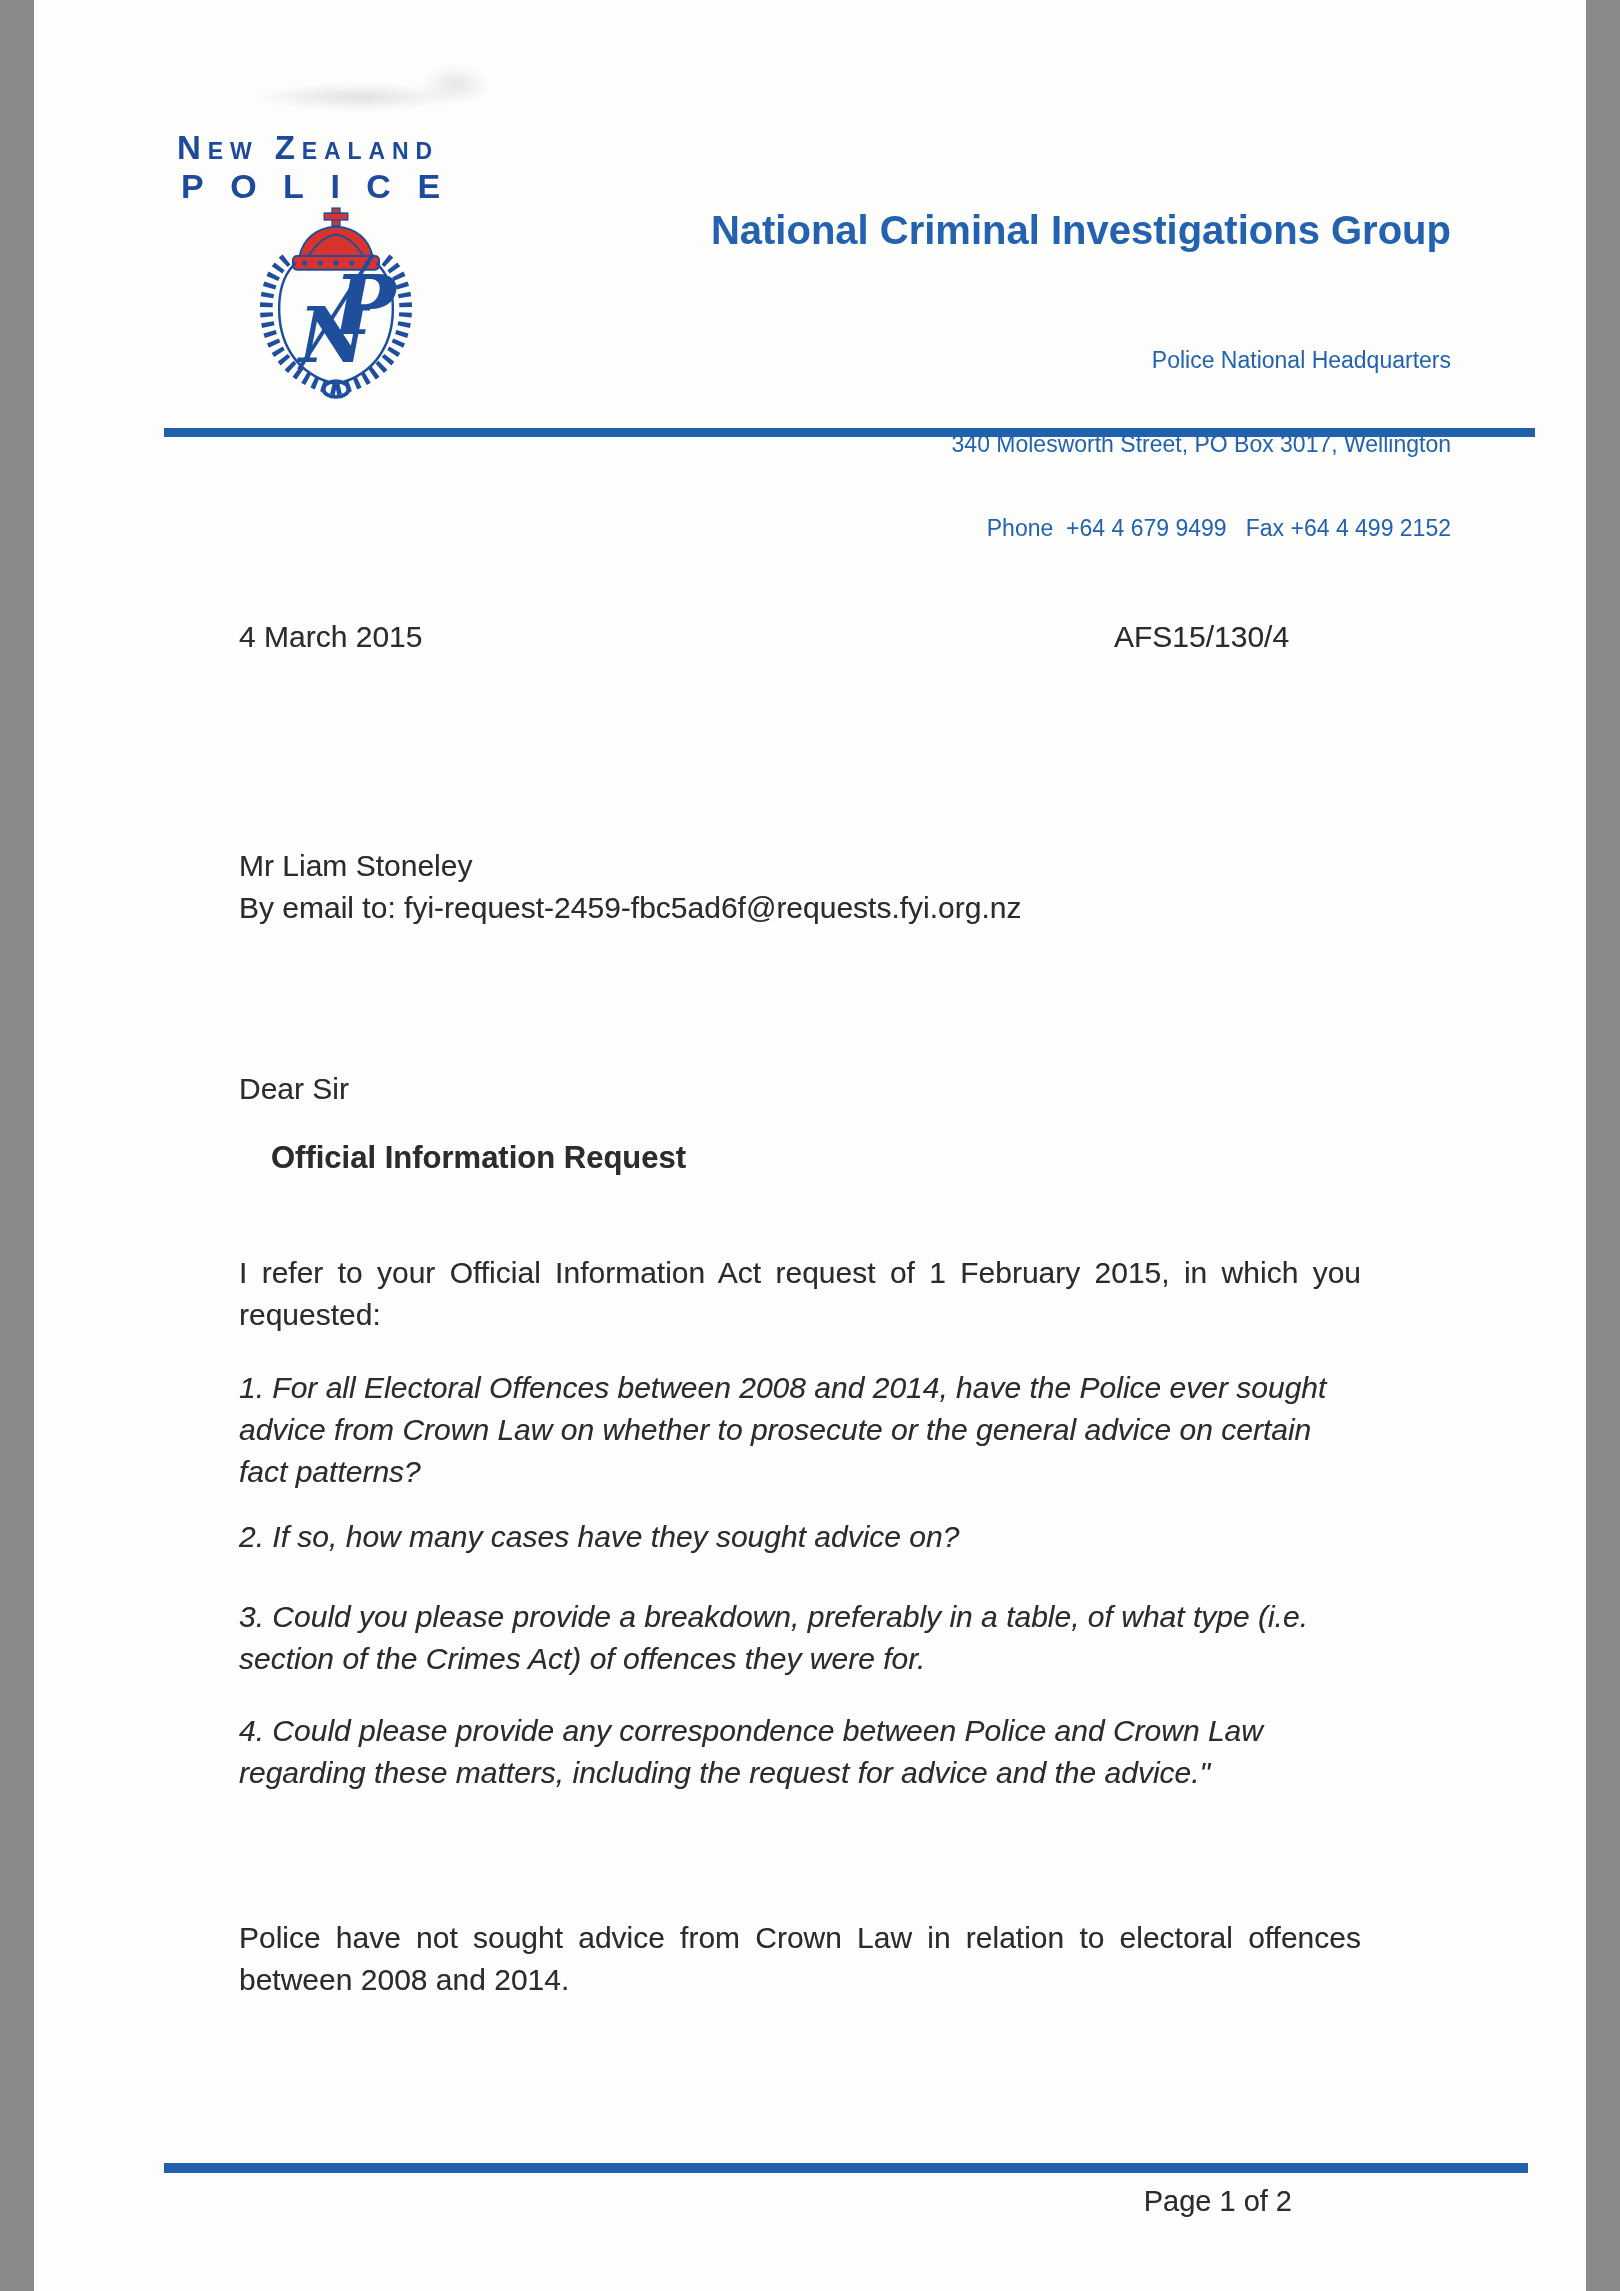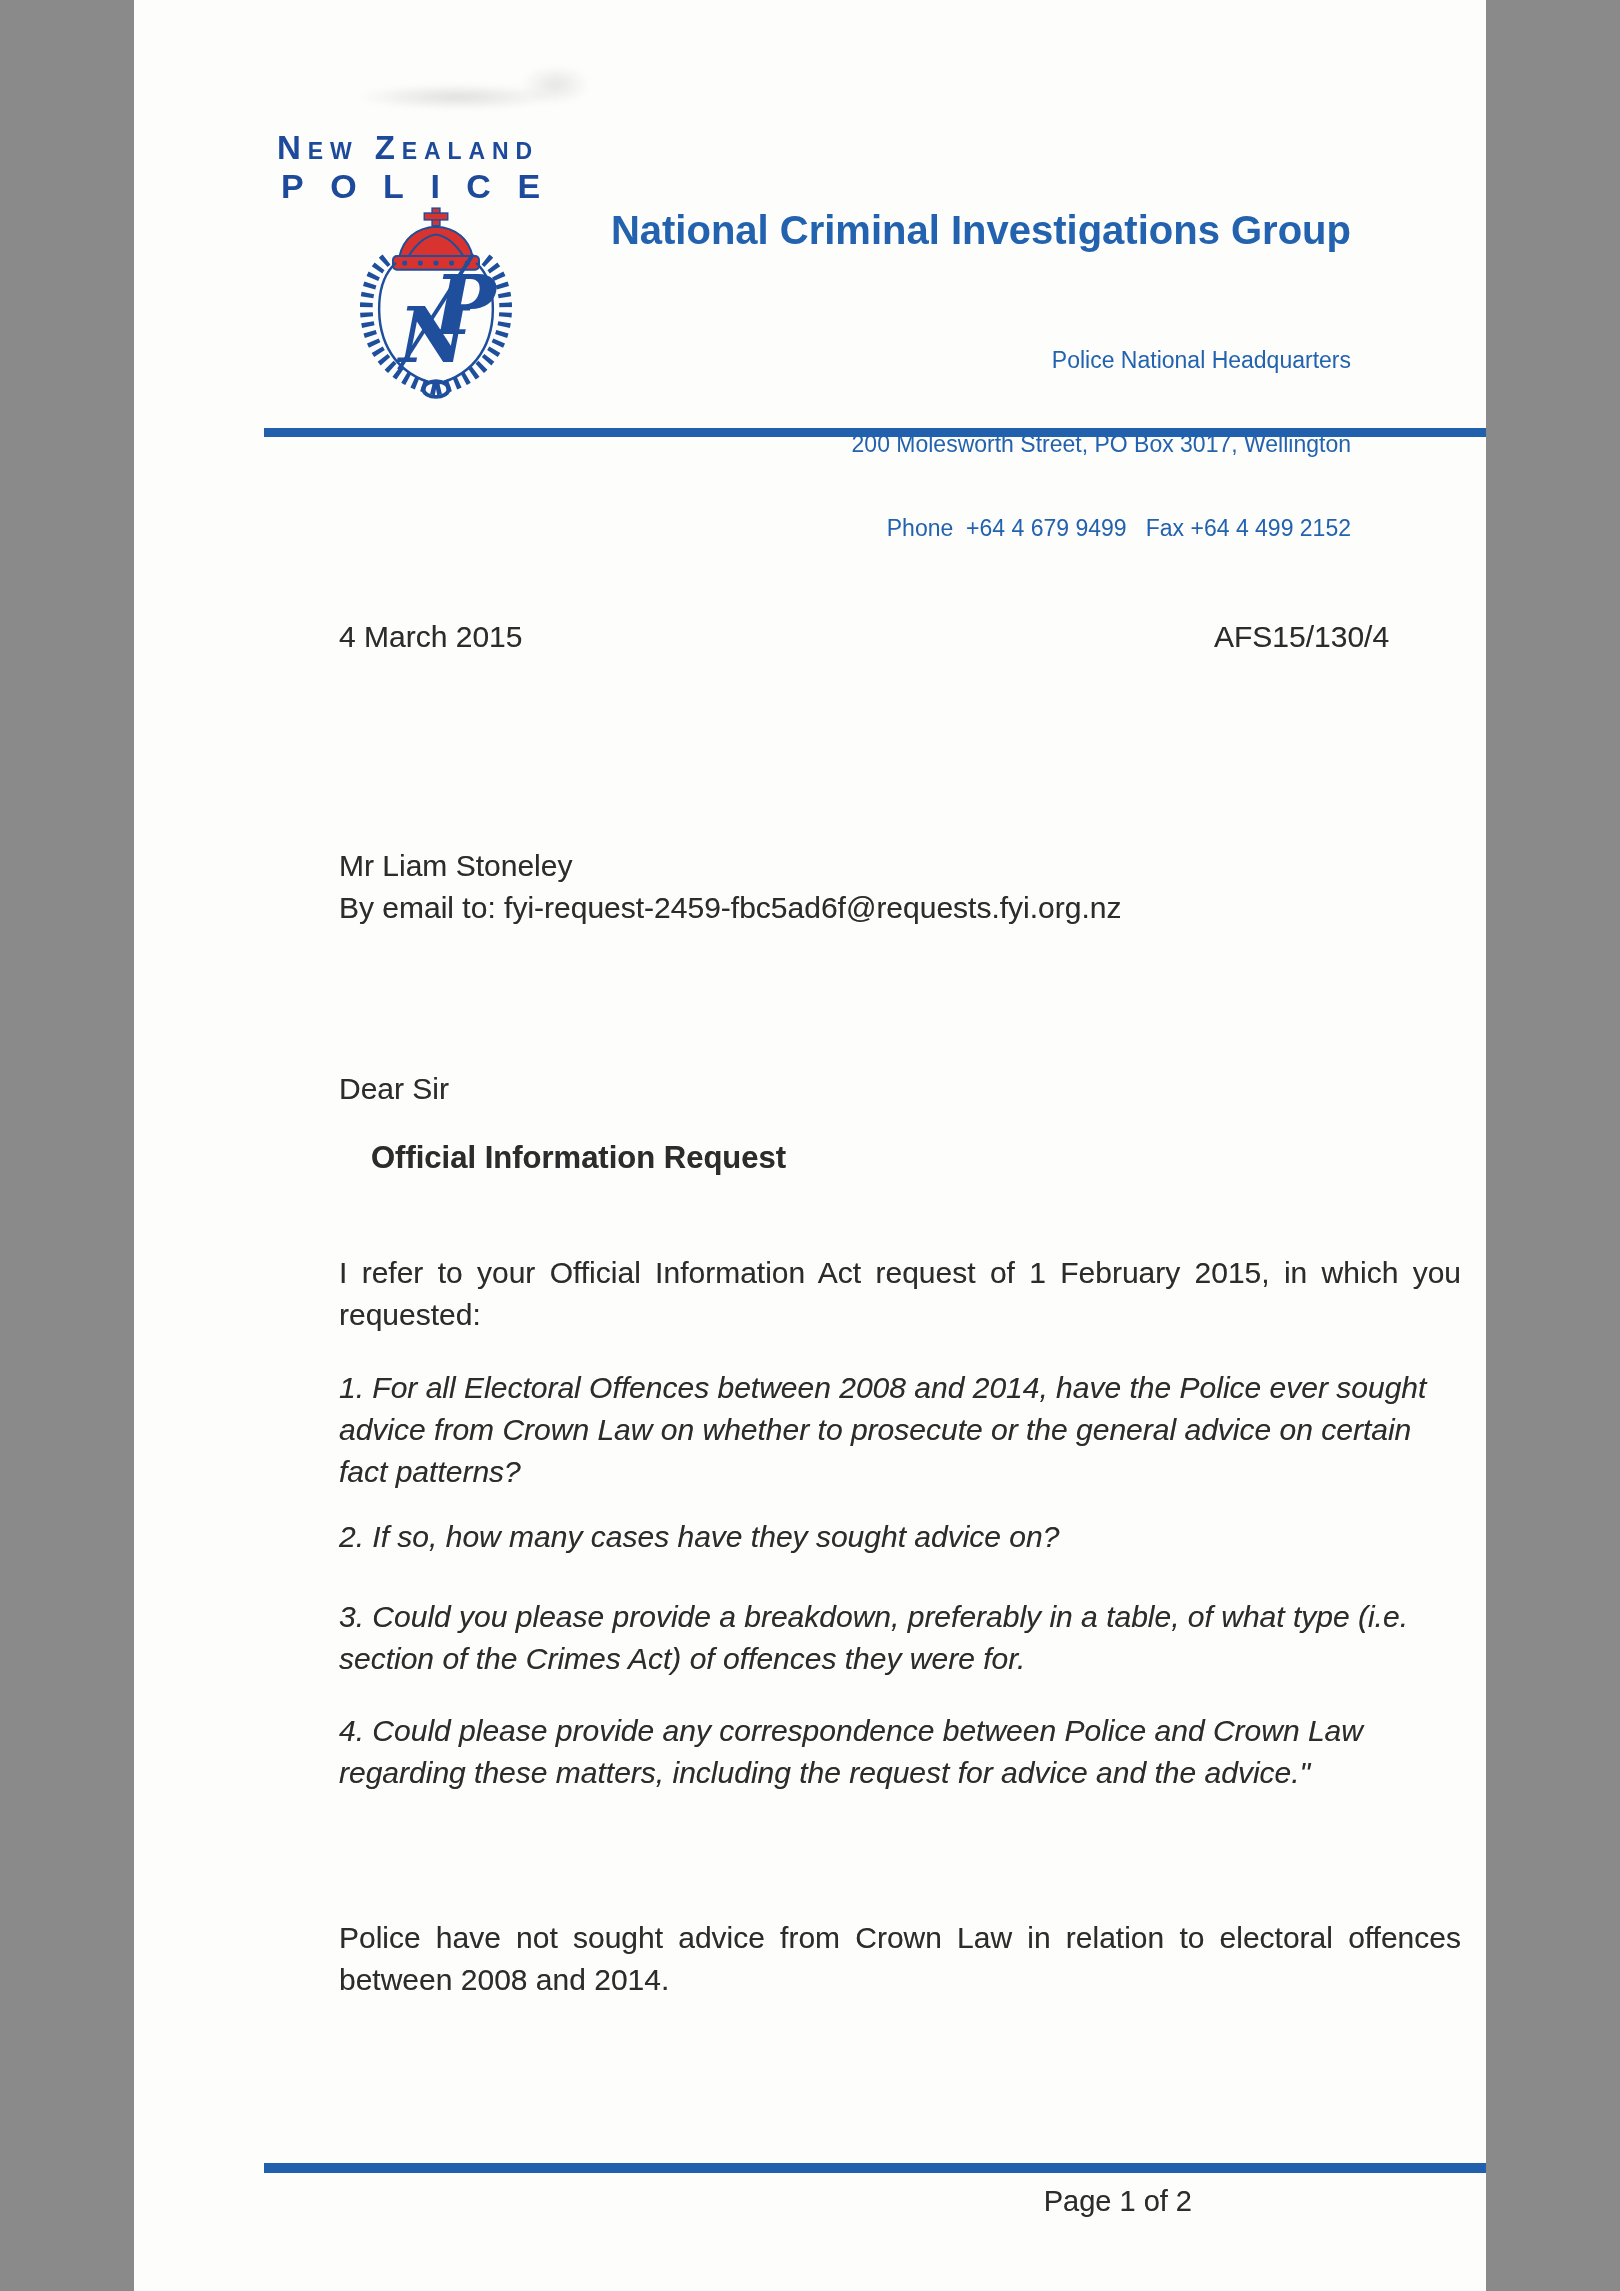--- a/index.html
+++ b/index.html
@@ -1,18 +1,18 @@
 <!DOCTYPE html>
 <html style="--brand_blue: #2262ae; --rule_blue: #2160ac; --logo_navy: #1d4a9b; --crown_red: #d8332f; --text: #2c2c2c;"><head>
 <meta charset="utf-8">
 <style>
   html,body{margin:0;padding:0;background:#8a8a8a;}
   .page{
     position:relative;
-    width:1352px;height:2292px;
+    width:1552px;height:2292px;
     margin:0 auto;
     background:#fdfdfc;
     font-family:"Liberation Sans", sans-serif;
     color:var(--text,#2c2c2c);
     overflow:hidden;
   }
   .abs{position:absolute;}
   
   .smudge{position:absolute;border-radius:50%;filter:blur(2.9px);}
   .smudge-1{left:221px;top:84px;width:206px;height:25.5px;
@@ -109,21 +109,21 @@
     </g>
     <line x1="52" y1="166" x2="128" y2="48" stroke="#1e4e9c" stroke-width="4"></line>
 
     <ellipse cx="90" cy="186" rx="13" ry="8" fill="none" stroke="#1e4e9c" stroke-width="4"></ellipse>
   </svg>
 
   <div class="abs group-title">National Criminal Investigations Group</div>
 
   <div class="abs address">
     <div>Police National Headquarters</div>
-    <div>200 Molesworth Street, PO Box 3017, Wellington</div>
+    <div>340 Molesworth Street, PO Box 3017, Wellington</div>
     <div>Phone  +64 4 679 9499   Fax +64 4 499 2152</div>
   </div>
 
   <div class="abs rule rule-top"></div>
 
   <div class="abs txt date">4 March 2015</div>
   <div class="abs txt ref">AFS15/130/4</div>
 
   <div class="abs txt recipient">
     <div>Mr Liam Stoneley</div>

